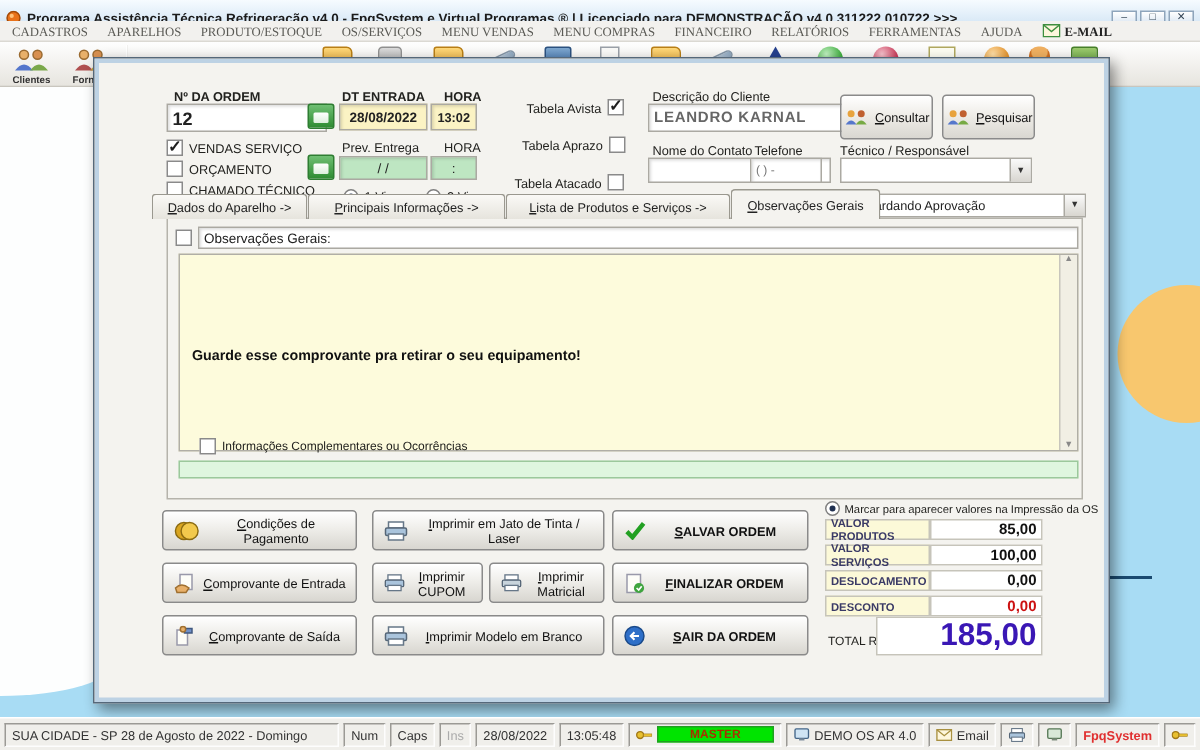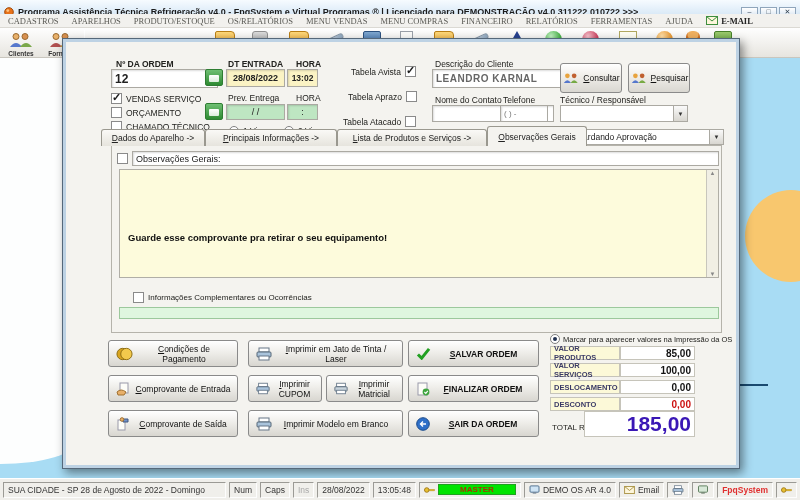--- a/index.html
+++ b/index.html
@@ -86,21 +86,21 @@
     font-size:8.5px; color:#222; padding-left:3px; }
   .combo .arr { margin-left:auto; width:14px; align-self:stretch; background:linear-gradient(#FAFAFA,#D8D6D0);
     border-left:1px solid #ABA9A2; display:flex; align-items:center; justify-content:center; font-size:6px; color:#333; }
 
   .tab { position:absolute; top:90px; height:17px; background:linear-gradient(#FAF9F6,#E6E4DD);
     border:1px solid #9A988F; border-bottom:none; border-radius:3px 3px 0 0;
     display:flex; align-items:center; justify-content:center; font-size:8.5px; color:#222; z-index:2; }
   .tab.active { top:87px; height:20px; background:#F4F3EF; z-index:4; }
   .tabpanel { position:absolute; left:48px; top:106px; width:611px; height:188px; border:1px solid #B5B3AB; z-index:1; }
 
-  .txtarea { position:absolute; left:56px; top:130px; width:600px; height:109px; background:#FDFBDC;
+  .txtarea { position:absolute; left:56px; top:130px; width:600px; height:132px; background:#FDFBDC;
     border:1px solid #B0AEA6; z-index:3; }
   .txtarea .msg { position:absolute; left:8px; top:62px; font-size:9.5px; font-weight:bold; color:#111; }
   .sbar { position:absolute; right:0; top:0; bottom:0; width:12px; background:#F1EFE4; border-left:1px solid #C8C6BC;
     display:flex; flex-direction:column; justify-content:space-between; align-items:center; font-size:6px; color:#888; }
 
   .greenfld { position:absolute; left:56px; top:268px; width:600px; height:12px; background:#DFF6DF; border:1px solid #9CC89C; z-index:3; }
 
   .bigbtn { position:absolute; border:1px solid #8A8A8A; border-radius:3px;
     background:linear-gradient(#FFFFFF,#EFEEEA 45%,#D8D6D0); box-shadow:inset 0 1px 0 #fff;
     display:flex; align-items:center; font-size:8.5px; color:#111;justify-content:flex-end; }
@@ -138,21 +138,21 @@
       <span class="winbtn">–</span>
       <span class="winbtn">□</span>
       <span class="winbtn">✕</span>
     </span>
   </div>
 
   <div class="menubar">
     <span class="mi">CADASTROS</span>
     <span class="mi">APARELHOS</span>
     <span class="mi">PRODUTO/ESTOQUE</span>
-    <span class="mi">OS/RELATÓRIOS</span>
+    <span class="mi">OS/SERVIÇOS</span>
     <span class="mi">MENU VENDAS</span>
     <span class="mi">MENU COMPRAS</span>
     <span class="mi">FINANCEIRO</span>
     <span class="mi">RELATÓRIOS</span>
     <span class="mi">FERRAMENTAS</span>
     <span class="mi">AJUDA</span>
     <span class="mi email">
       <svg width="12" height="9" viewBox="0 0 12 9">
           <rect x=".5" y=".5" width="11" height="8" fill="#FDF6DC" stroke="#3E8E3E"></rect>
           <path d="M.5 .5 L6 5 L11.5 .5" fill="none" stroke="#3E8E3E"></path>

